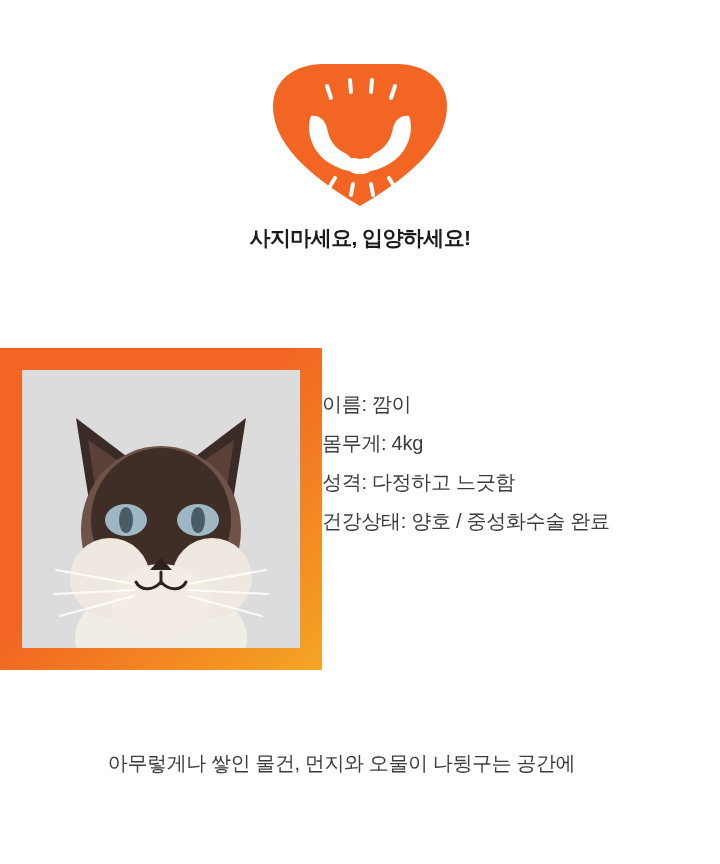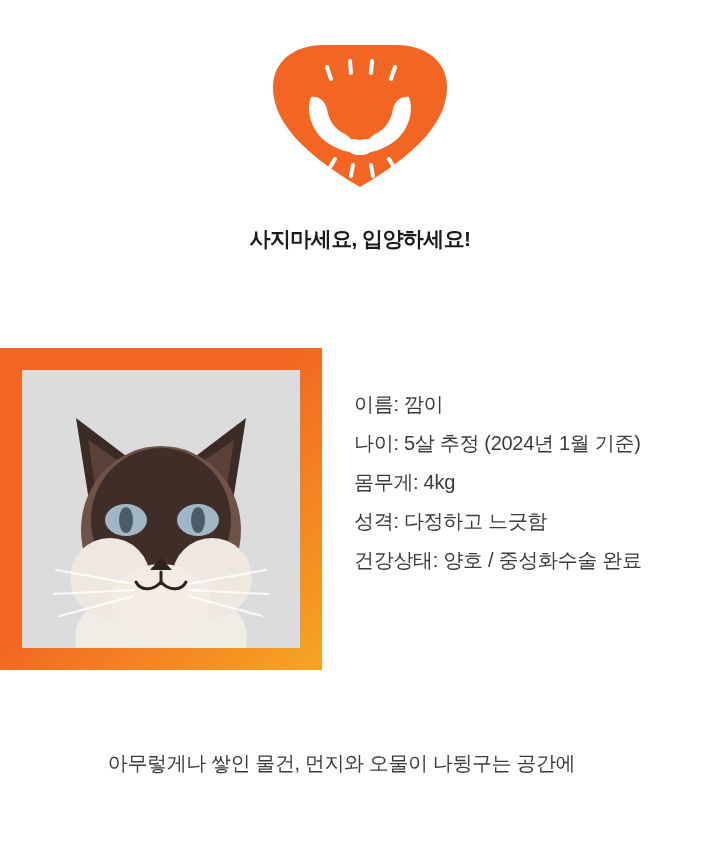--- a/index.html
+++ b/index.html
@@ -12,25 +12,24 @@
     background: #ffffff;
     font-family: "Liberation Sans", sans-serif;
     color: #222222;
     overflow: hidden;
     position: relative;
   }
 
   
   .logo-block {
     width: 100%;
-    padding-top: 39px;
+    padding-top: 58px;
     display: flex;
     flex-direction: column;
     align-items: center;
-    gap: 20px;
   }
   .logo-mark {
     width: 190px;
     height: 150px;
     position: relative;
   }
   .logo-mark svg {
     display: block;
   }
   .logo-tagline {
@@ -69,21 +68,20 @@
   }
 
   
   .photo-inner svg {
     display: block;
     width: 100%;
     height: 100%;
   }
 
   .profile-info {
-    margin-left: 32px;
     padding-top: 42px;
     display: flex;
     flex-direction: column;
     gap: 10px;
   }
   .profile-row {
     font-size: 20px;
     line-height: 1.45;
     color: #3b3b3b;
     letter-spacing: -0.3px;
@@ -177,21 +175,20 @@
           <line x1="166" y1="214" x2="244" y2="200"></line>
           <line x1="166" y1="220" x2="246" y2="224"></line>
           <line x1="166" y1="226" x2="240" y2="246"></line>
         </g>
       </svg>
     </div>
   </div>
 
   <div class="profile-info">
     <div class="profile-row">이름: 깜이</div>
-    <div class="profile-row">나이: 5살 추정 (2024년 1월 기준)</div>
     <div class="profile-row">몸무게: 4kg</div>
     <div class="profile-row">성격: 다정하고 느긋함</div>
     <div class="profile-row">건강상태: 양호 / 중성화수술 완료</div>
   </div>
 </div>
 
 <div class="caption-block">
   <div class="caption-line">아무렇게나 쌓인 물건, 먼지와 오물이 나뒹구는 공간에</div>
 </div>
 

